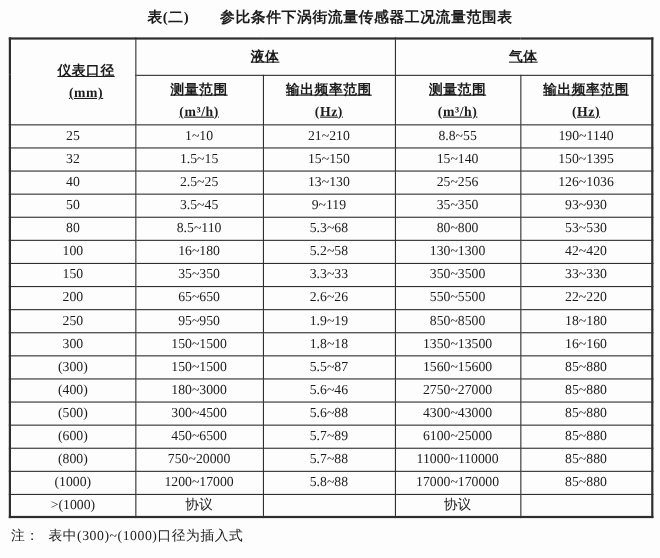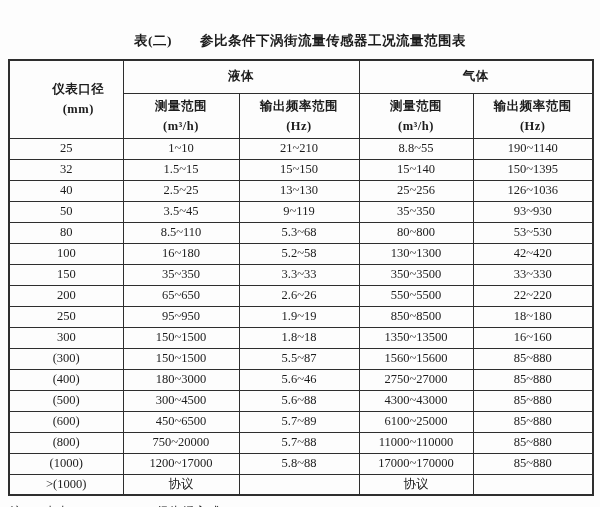--- a/index.html
+++ b/index.html
@@ -14,38 +14,38 @@
   }
   .page { width: 600px; height: 507px; overflow: hidden; }
   .title {
     text-align: center;
     padding-top: 7px;
     font-size: 13.5px;
     font-weight: bold;
     letter-spacing: 0.5px;
     white-space: nowrap;
   }
-  .title .prefix { display: inline-block; margin-right: 28px; margin-top: 25px; }
+  .title .prefix { display: inline-block; margin-right: 28px; }
   table.flow-table {
     border-collapse: collapse;
     table-layout: fixed;
     width: 584px;
     margin: 9px 8px 0 8px;
     border: 2px solid #2e2e2e;
   }
   .flow-table th, .flow-table td {
     border: 1px solid #2e2e2e;
     text-align: center;
     vertical-align: middle;
     padding: 0;
     font-size: 12.5px;
     overflow: hidden;
     white-space: nowrap;
   }
-  .flow-table thead th { font-weight: bold; letter-spacing: 0.5px; }
+  .flow-table thead th { font-weight: bold; letter-spacing: 0.5px; text-decoration: underline; }
   .flow-table thead tr.group-row th { height: 33px; }
   .flow-table thead tr.sub-row th { height: 45px; line-height: 1.6; margin-top: 32px; }
   .flow-table th.diam-head { line-height: 1.6; padding-left: 24px; }
   .flow-table tbody td { height: 21px; font-weight: normal; }
   .note {
     margin: 8px 4px 0 10px;
     font-size: 12.5px;
     letter-spacing: 0.5px;
   }
   .note .note-label { margin-right: 8px; }

